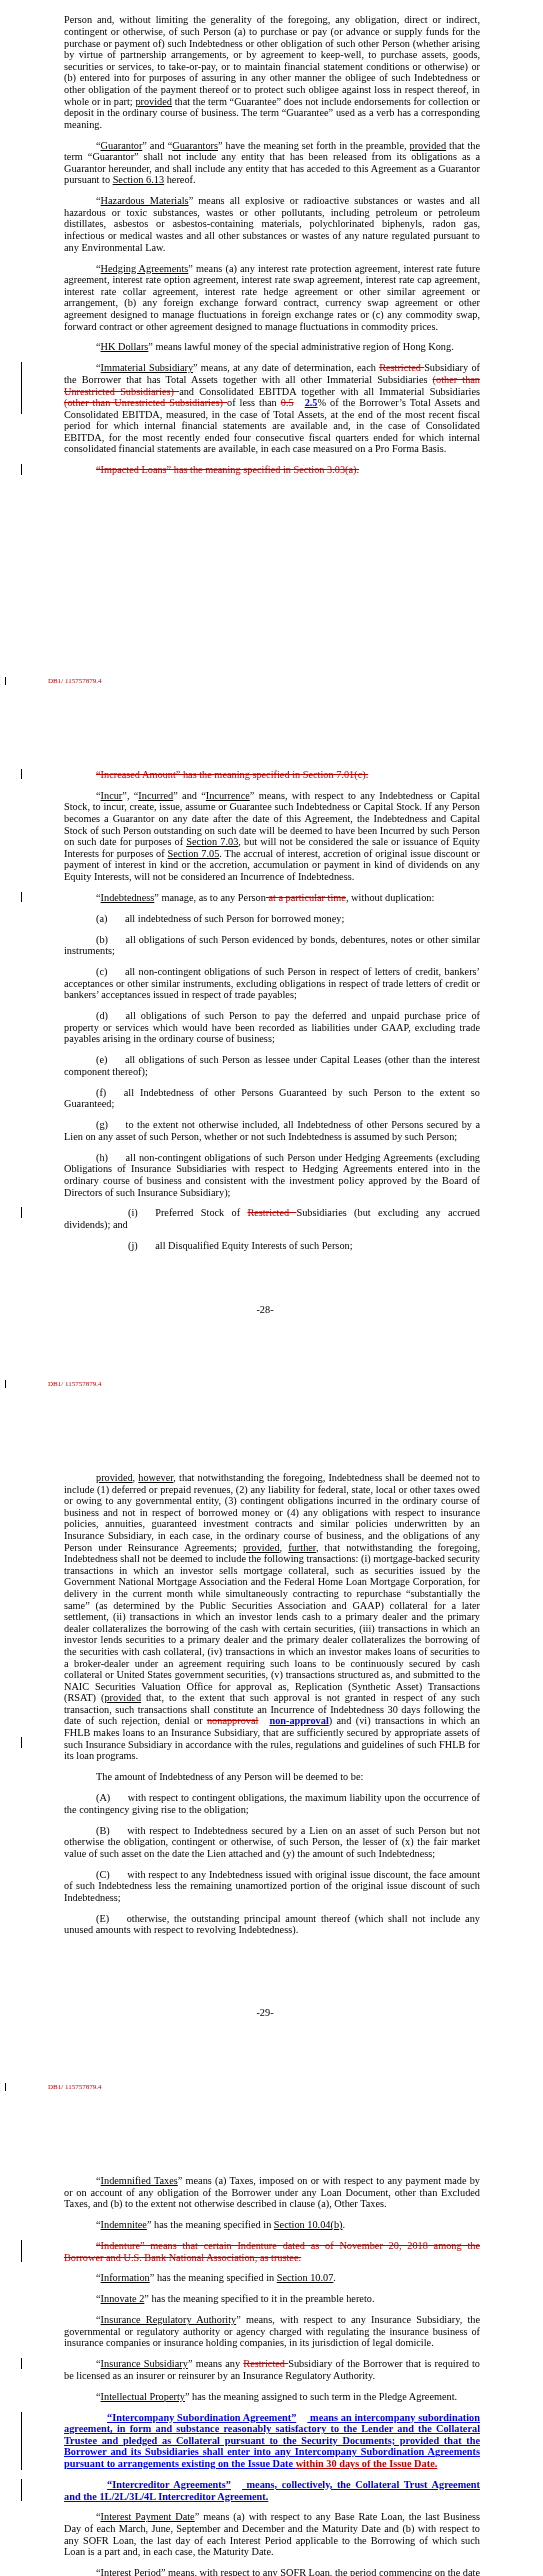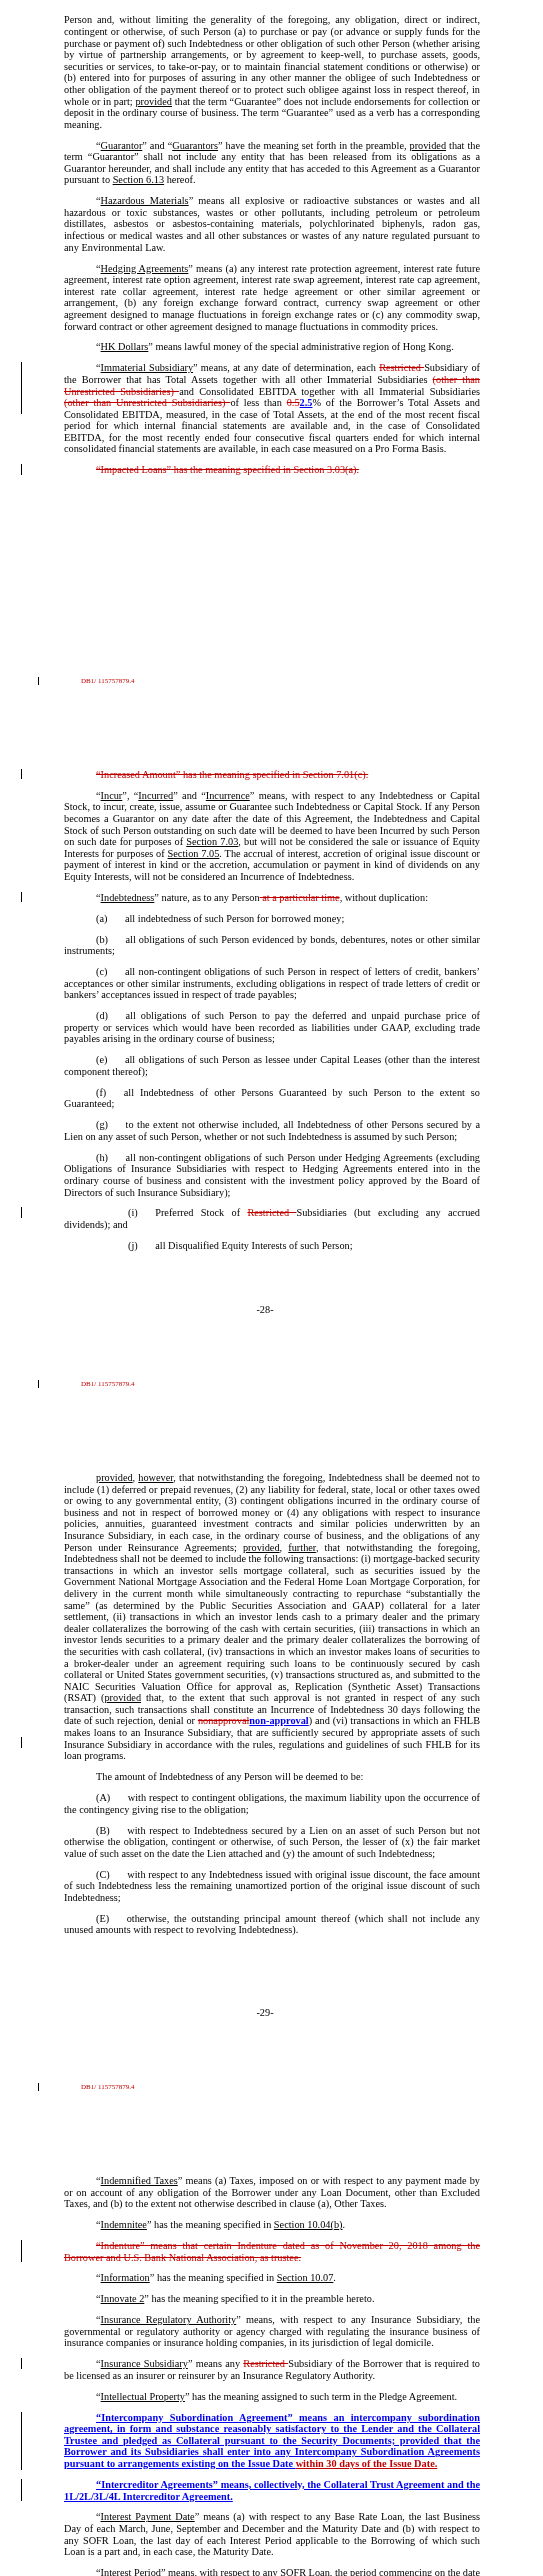--- a/index.html
+++ b/index.html
@@ -5,25 +5,25 @@
   html,body{margin:0;padding:0;background:#ffffff;}
   body{width:544px;font-family:"Liberation Serif","DejaVu Serif",serif;color:#000;}
   .page{position:relative;width:530px;height:703px;background:#fff;overflow:hidden;}
   .content{position:absolute;left:64px;width:416px;top:66px;}
   .page.first .content{top:14.4px;}
   .para{position:relative;margin:0 0 9.3px 0;font-size:10.3px;line-height:11.6px;text-align:justify;}
   .para.indent{text-indent:32px;}
   .para.indent2{text-indent:64px;}
   .para.noindent{text-indent:0;}
   .pagenum{position:absolute;bottom:91px;left:0;width:100%;text-align:center;font-size:10.3px;}
-  .footer{position:absolute;bottom:18.5px;left:81px;font-size:7px;color:var(--del,#c00000);}
+  .footer{position:absolute;bottom:18.5px;left:48px;font-size:7px;color:var(--del,#c00000);}
   .bar{position:absolute;left:-43px;width:1px;background:#000;}
   .run.u{text-decoration:underline;}
   .run.del{color:var(--del,#c00000);text-decoration:line-through;}
-  .run.add{color:var(--ins,#0000ee);font-weight:bold;text-decoration:underline;}
+  .run.add{color:var(--ins,#0000ee);font-weight:bold;text-decoration:underline;margin-left:11px;}
   .run.addred{color:var(--del,#c00000);font-weight:bold;text-decoration:underline;margin-top:37px;}
   .tab{display:inline-block;width:17.5px;}
 </style>
 </head>
 <body>
 
 <main>
     <div class="page first">
       <div class="content">
         <p class="para noindent"><span class="run n">Person and, without limiting the generality of the foregoing, any obligation, direct or indirect, contingent or otherwise, of such Person (a) to purchase or pay (or advance or supply funds for the purchase or payment of) such Indebtedness or other obligation of such other Person (whether arising by virtue of partnership arrangements, or by agreement to keep-well, to purchase assets, goods, securities or services, to take-or-pay, or to maintain financial statement conditions or otherwise) or (b) entered into for purposes of assuring in any other manner the obligee of such Indebtedness or other obligation of the payment thereof or to protect such obligee against loss in respect thereof, in whole or in part; </span><span class="run u">provided</span><span class="run n"> that the term “Guarantee” does not include endorsements for collection or deposit in the ordinary course of business. The term “Guarantee” used as a verb has a corresponding meaning.</span></p>
@@ -33,21 +33,21 @@
         <p class="para indent"><span class="run n">“</span><span class="run u">HK Dollars</span><span class="run n">” means lawful money of the special administrative region of Hong Kong.</span></p>
         <p class="para indent"><span class="bar" style="top: 0px; height: 52px;"></span><span class="run n">“</span><span class="run u">Immaterial Subsidiary</span><span class="run n">” means, at any date of determination, each </span><span class="run del">Restricted </span><span class="run n">Subsidiary of the Borrower that has Total Assets together with all other Immaterial Subsidiaries </span><span class="run del">(other than Unrestricted Subsidiaries) </span><span class="run n">and Consolidated EBITDA together with all Immaterial Subsidiaries </span><span class="run del">(other than Unrestricted Subsidiaries) </span><span class="run n">of less than </span><span class="run del">0.5</span><span class="run add">2.5</span><span class="run n">% of the Borrower’s Total Assets and Consolidated EBITDA, measured, in the case of Total Assets, at the end of the most recent fiscal period for which internal financial statements are available and, in the case of Consolidated EBITDA, for the most recently ended four consecutive fiscal quarters ended for which internal consolidated financial statements are available, in each case measured on a Pro Forma Basis.</span></p>
         <p class="para indent"><span class="bar" style="top: 0px; height: 10.3px;"></span><span class="run del">“Impacted Loans” has the meaning specified in Section 3.03(a).</span></p>
       </div>
       <div class="footer"><span class="bar" style="top: 0px; height: 8.2px;"></span><span class="run n">DB1/ 115757879.4</span></div>
     </div>
     <div class="page">
       <div class="content">
         <p class="para indent"><span class="bar" style="top: 0px; height: 10.3px;"></span><span class="run del">“Increased Amount” has the meaning specified in Section 7.01(c).</span></p>
         <p class="para indent"><span class="run n">“</span><span class="run u">Incur</span><span class="run n">”, “</span><span class="run u">Incurred</span><span class="run n">” and “</span><span class="run u">Incurrence</span><span class="run n">” means, with respect to any Indebtedness or Capital Stock, to incur, create, issue, assume or Guarantee such Indebtedness or Capital Stock. If any Person becomes a Guarantor on any date after the date of this Agreement, the Indebtedness and Capital Stock of such Person outstanding on such date will be deemed to have been Incurred by such Person on such date for purposes of </span><span class="run u">Section 7.03</span><span class="run n">, but will not be considered the sale or issuance of Equity Interests for purposes of </span><span class="run u">Section 7.05</span><span class="run n">. The accrual of interest, accretion of original issue discount or payment of interest in kind or the accretion, accumulation or payment in kind of dividends on any Equity Interests, will not be considered an Incurrence of Indebtedness.</span></p>
-        <p class="para indent"><span class="bar" style="top: 0px; height: 10.3px;"></span><span class="run n">“</span><span class="run u">Indebtedness</span><span class="run n">” nature, as to any Person</span><span class="run del"> at a particular time</span><span class="run n">, without duplication:</span></p>
+        <p class="para indent"><span class="bar" style="top: 0px; height: 10.3px;"></span><span class="run n">“</span><span class="run u">Indebtedness</span><span class="run n">” manage, as to any Person</span><span class="run del"> at a particular time</span><span class="run n">, without duplication:</span></p>
         <p class="para indent"><span class="run n">(a)</span><span class="tab"></span><span class="run n">all indebtedness of such Person for borrowed money;</span></p>
         <p class="para indent"><span class="run n">(b)</span><span class="tab"></span><span class="run n">all obligations of such Person evidenced by bonds, debentures, notes or other similar instruments;</span></p>
         <p class="para indent"><span class="run n">(c)</span><span class="tab"></span><span class="run n">all non-contingent obligations of such Person in respect of letters of credit, bankers’ acceptances or other similar instruments, excluding obligations in respect of trade letters of credit or bankers’ acceptances issued in respect of trade payables;</span></p>
         <p class="para indent"><span class="run n">(d)</span><span class="tab"></span><span class="run n">all obligations of such Person to pay the deferred and unpaid purchase price of property or services which would have been recorded as liabilities under GAAP, excluding trade payables arising in the ordinary course of business;</span></p>
         <p class="para indent"><span class="run n">(e)</span><span class="tab"></span><span class="run n">all obligations of such Person as lessee under Capital Leases (other than the interest component thereof);</span></p>
         <p class="para indent"><span class="run n">(f)</span><span class="tab"></span><span class="run n">all Indebtedness of other Persons Guaranteed by such Person to the extent so Guaranteed;</span></p>
         <p class="para indent"><span class="run n">(g)</span><span class="tab"></span><span class="run n">to the extent not otherwise included, all Indebtedness of other Persons secured by a Lien on any asset of such Person, whether or not such Indebtedness is assumed by such Person;</span></p>
         <p class="para indent"><span class="run n">(h)</span><span class="tab"></span><span class="run n">all non-contingent obligations of such Person under Hedging Agreements (excluding Obligations of Insurance Subsidiaries with respect to Hedging Agreements entered into in the ordinary course of business and consistent with the investment policy approved by the Board of Directors of such Insurance Subsidiary);</span></p>
         <p class="para indent2"><span class="bar" style="top: 0px; height: 10.3px;"></span><span class="run n">(i)</span><span class="tab"></span><span class="run n">Preferred Stock of </span><span class="run del">Restricted </span><span class="run n">Subsidiaries (but excluding any accrued dividends); and</span></p>
         <p class="para indent2"><span class="run n">(j)</span><span class="tab"></span><span class="run n">all Disqualified Equity Interests of such Person;</span></p>

